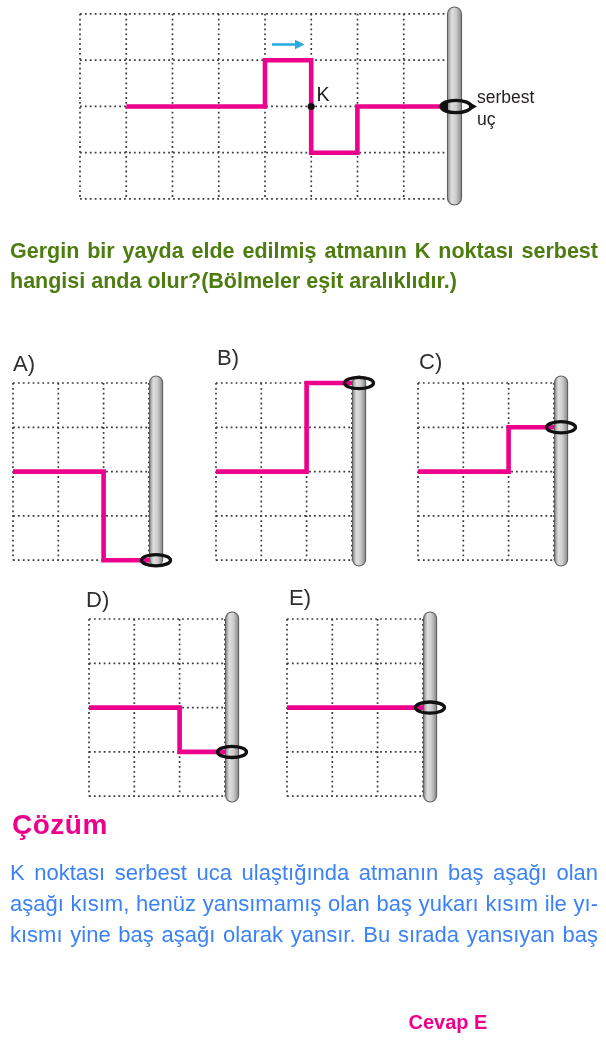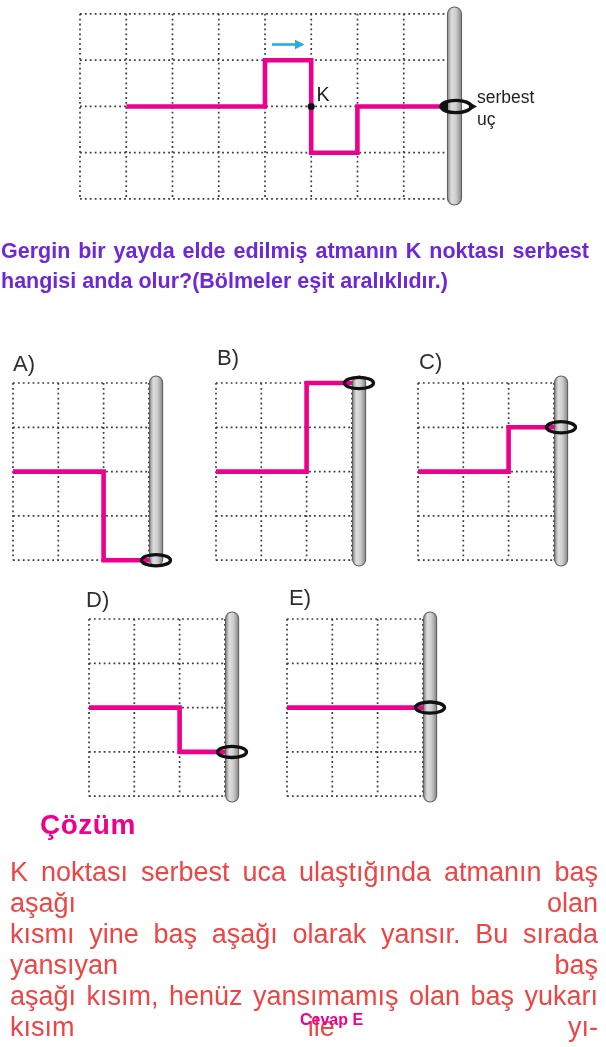--- a/index.html
+++ b/index.html
@@ -12,39 +12,39 @@
   .wave{stroke:#EC008C;stroke-width:4.6;fill:none;stroke-linejoin:miter;}
   .bar{fill:url(#barGrad);stroke:#606060;stroke-width:1.1;}
   .ring{fill:none;stroke:#111111;stroke-width:3.3;}
   .ring-tip{fill:#111111;}
   .kdot{fill:#111111;}
   .klabel{font-size:19.5px;fill:#1c1c1c;}
   .svgtext{font-size:17.5px;fill:#231f20;}
   .arrow-line{stroke:#29ABE2;stroke-width:2.6;fill:none;}
   .arrow-head{fill:#29ABE2;}
   .question{
-    position:absolute;left:1px;top:236px;width:588px;
-    font-size:21.5px;font-weight:bold;color:#6d28d9;line-height:30px;
+    position:absolute;left:10px;top:236px;width:588px;
+    font-size:21.5px;font-weight:bold;color:#4d7c0f;line-height:30px;
   }
   .jline{text-align:justify;text-align-last:justify;}
   .qnote{font-weight:bold;}
   .opt-label{
     position:absolute;font-size:22px;color:#2e2e2e;font-weight:normal;
   }
   .heading{
     position:absolute;left:12px;top:809px;
-    font-size:28px;font-weight:bold;color:#EC008C;letter-spacing:0.5px;margin-left:28px;
+    font-size:28px;font-weight:bold;color:#EC008C;letter-spacing:0.5px;
   }
   .solution{
     position:absolute;left:10px;top:857px;width:588px;
-    font-size:27px;color:#ef4444;line-height:31px;
+    font-size:22px;color:#3b82f6;line-height:31px;
   }
   .answer{
-    position:absolute;left:300px;top:1011px;width:296px;text-align:left;
-    font-size:16px;font-weight:bold;color:#EC008C;
+    position:absolute;left:300px;top:1011px;width:296px;text-align:center;
+    font-size:20px;font-weight:bold;color:#EC008C;
   }
 </style>
 </head>
 <body>
 
 <div class="page">
 
   <svg style="left:0;top:0;" width="606" height="218" viewBox="0 0 606 218">
     <defs>
       <linearGradient id="barGrad" x1="0" y1="0" x2="1" y2="0">
@@ -189,19 +189,19 @@
     <rect class="bar" x="143.6" y="2" width="13" height="190" rx="6.5"></rect>
     <g>
       <ellipse class="ring" cx="150" cy="97.6" rx="14.5" ry="5.6"></ellipse>
     </g>
   </svg>
 
   <div class="heading">Çözüm</div>
 
   <div class="solution">
     <div class="jline">K noktası serbest uca ulaştığında atmanın baş aşağı olan</div>
+    <div class="jline">aşağı kısım, henüz yansımamış olan baş yukarı kısım ile yı-</div>
     <div class="jline">kısmı yine baş aşağı olarak yansır. Bu sırada yansıyan baş</div>
-    <div class="jline">aşağı kısım, henüz yansımamış olan baş yukarı kısım ile yı-</div>
   </div>
 
   <div class="answer">Cevap E</div>
 
 </div>
 
 </body></html>

